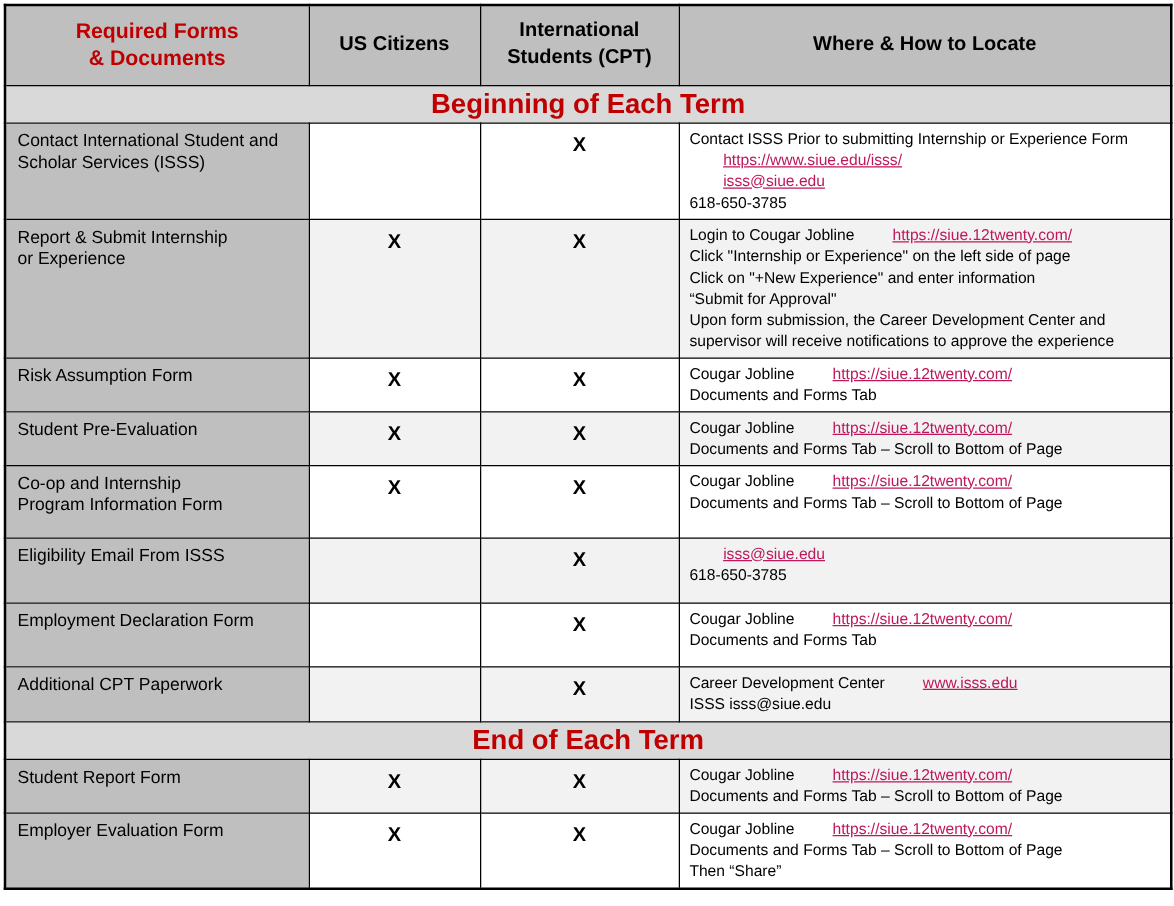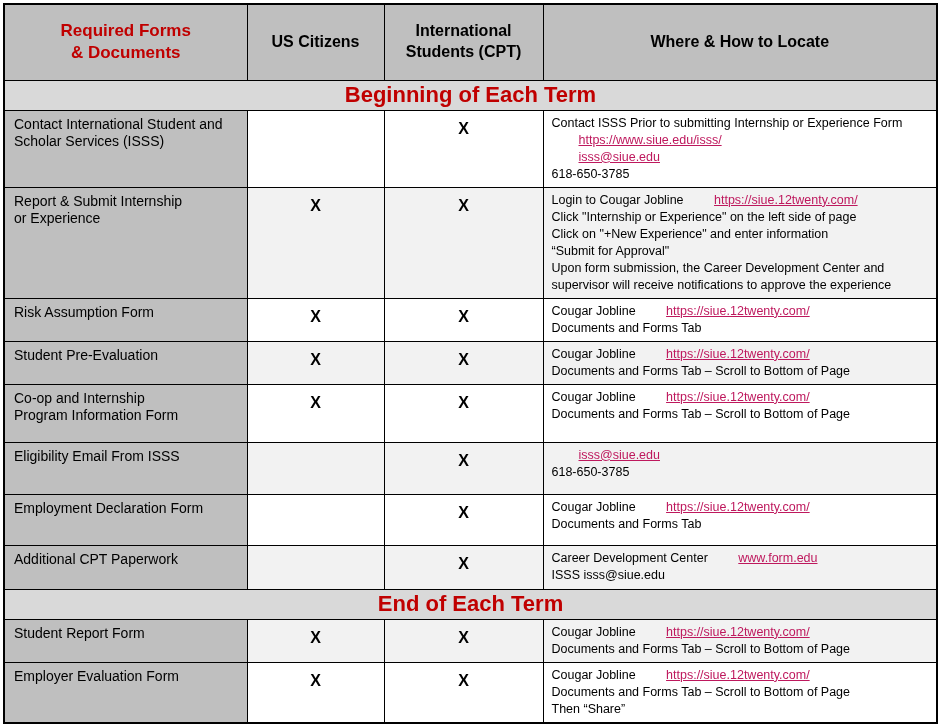--- a/index.html
+++ b/index.html
@@ -1,20 +1,20 @@
 <!DOCTYPE html>
 <html><head>
 <meta charset="utf-8">
 <style>
   html,body{margin:0;padding:0;background:#fff;}
   body{font-family:"Liberation Sans",sans-serif;color:#000;}
   .wrap{padding:3px;width:933px;}
   table{border-collapse:collapse;table-layout:fixed;width:933px;border:2px solid #000;}
   th,td{border:1px solid #000;vertical-align:top;overflow:hidden;box-sizing:border-box;}
-  thead tr{height:76px;}
+  thead tr{height:64px;}
   th{background:#BFBFBF;vertical-align:middle;text-align:center;font-size:16px;font-weight:bold;
      padding:4px 4px;white-space:pre-line;line-height:1.3;}
   th.req{color:#C00000;font-size:17px;}
   td.band{background:#D9D9D9;color:#C00000;text-align:center;vertical-align:middle;
           font-size:22px;font-weight:bold;padding:1px 2px;line-height:1.15;}
   tr.band-row{height:30px;}
   td.form{background:#BFBFBF;font-size:14px;padding:5px 4px 4px 9px;white-space:pre-line;line-height:1.27;}
   td.x{text-align:center;font-weight:bold;font-size:16px;padding-top:9px;background:#fff;}
   td.where{font-size:12.5px;line-height:17px;padding:4px 8px;background:#fff;margin-left:13px;}
   tr.alt td.x, tr.alt td.where{background:#F2F2F2;}
@@ -118,21 +118,21 @@
           <td class="where">
             <div><span class="">Cougar Jobline </span><a class="lnk">https://siue.12twenty.com/</a></div>
             <div><span class="">Documents and Forms Tab</span></div>
           </td>
         </tr>
         <tr class="r7 alt">
           <td class="form">Additional CPT Paperwork</td>
           <td class="x"></td>
           <td class="x">X</td>
           <td class="where">
-            <div><span class="">Career Development Center </span><a class="lnk">www.form.edu</a></div>
+            <div><span class="">Career Development Center </span><a class="lnk">www.isss.edu</a></div>
             <div><span class="">ISSS isss@siue.edu</span></div>
           </td>
         </tr>
         <tr class="band-row">
           <td colspan="4" class="band">End of Each Term</td>
         </tr>
         <tr class="r8 alt">
           <td class="form">Student Report Form</td>
           <td class="x">X</td>
           <td class="x">X</td>

